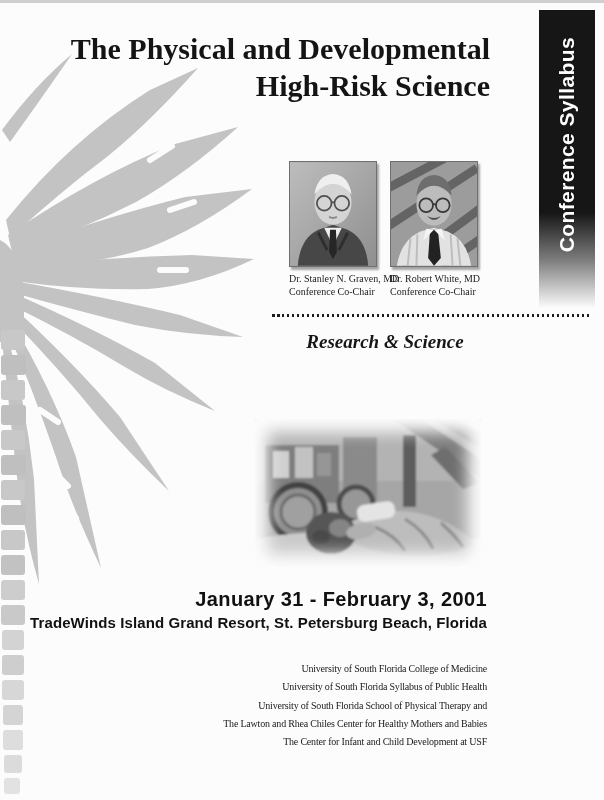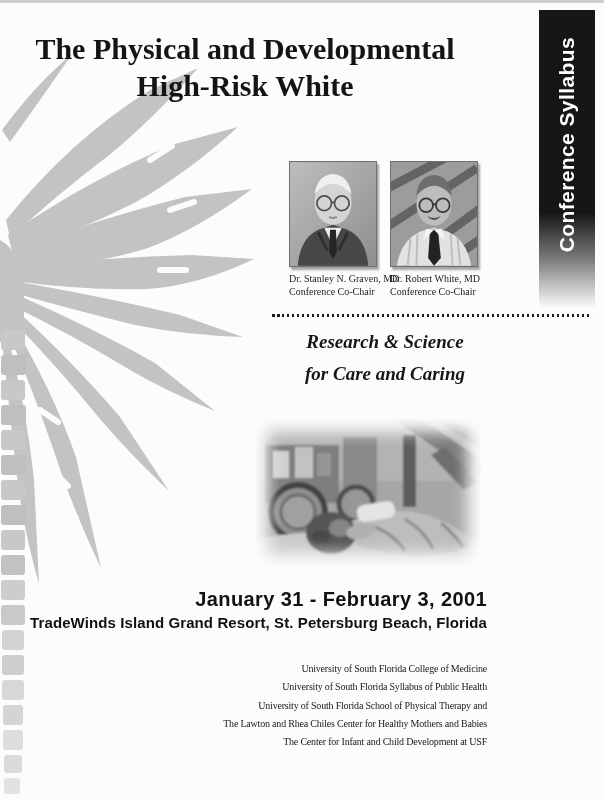--- a/index.html
+++ b/index.html
@@ -14,21 +14,21 @@
 
   .palm{position:absolute;left:0;top:30px;width:260px;height:770px;z-index:0;}
 
   .banner{position:absolute;left:539px;top:10px;width:56px;height:298px;z-index:1;
           background:linear-gradient(to bottom,var(--banner-bg) 0%,var(--banner-bg) 68%,rgba(22,22,22,0.55) 84%,rgba(22,22,22,0) 100%);
           display:flex;align-items:center;justify-content:center;}
   .banner-text{writing-mode:vertical-rl;transform:rotate(180deg);
           color:var(--banner-fg);font-family:"Liberation Sans",sans-serif;
           font-weight:700;font-size:21px;letter-spacing:.4px;margin-top:-28px;}
 
-  .title{position:absolute;top:30px;left:0;right:114px;z-index:1;text-align:center;
+  .title{position:absolute;top:30px;left:0;right:114px;z-index:1;text-align:right;
          font-family:"Liberation Serif",serif;font-weight:700;color:#141414;
          font-size:30px;line-height:37px;}
   .title span{display:block;}
 
   .chairs{position:absolute;left:289px;top:161px;z-index:1;display:flex;gap:13px;}
   .chair{width:88px;}
   .photo{width:88px;height:106px;border:1px solid #6f6f6f;
          box-shadow:2px 3px 2px rgba(0,0,0,.35);background:#999;overflow:hidden;}
   .photo svg{display:block;width:100%;height:100%;}
   .chair figcaption{margin-top:6px;width:112px;font-size:10px;line-height:12.5px;color:#1d1d1d;}
@@ -114,21 +114,21 @@
       <rect x="4" y="748" width="16" height="16" rx="3" opacity=".5"></rect>
     </g>
   </svg>
 
   <div class="banner">
     <span class="banner-text">Conference Syllabus</span>
   </div>
 
   <h1 class="title">
     <span>The Physical and Developmental</span>
-    <span>High-Risk White</span>
+    <span>High-Risk Science</span>
   </h1>
 
   <div class="chairs">
     <figure class="chair">
       <div class="photo">
         <svg viewBox="0 0 88 106" aria-hidden="true">
           <defs>
               <linearGradient id="gbg" x1="0" y1="0" x2="1" y2="1">
             <stop offset="0" stop-color="#bdbdbd"></stop>
                 <stop offset="1" stop-color="#8f8f8f"></stop>
@@ -185,21 +185,20 @@
         <span>Dr. Robert White, MD</span>
         <span>Conference Co-Chair</span>
       </figcaption>
     </figure>
   </div>
 
   <div class="dotted-rule"></div>
 
   <div class="tagline">
     <span>Research &amp; Science</span>
-    <span>for Care and Caring</span>
   </div>
 
   <div class="infant">
     <svg viewBox="0 0 226 148" preserveAspectRatio="none" aria-hidden="true">
       <defs>
           <filter id="soften" x="-5%" y="-5%" width="110%" height="110%">
         <feGaussianBlur stdDeviation="1.2"></feGaussianBlur>
           </filter>
         </defs>
       <g filter="url(#soften)">

